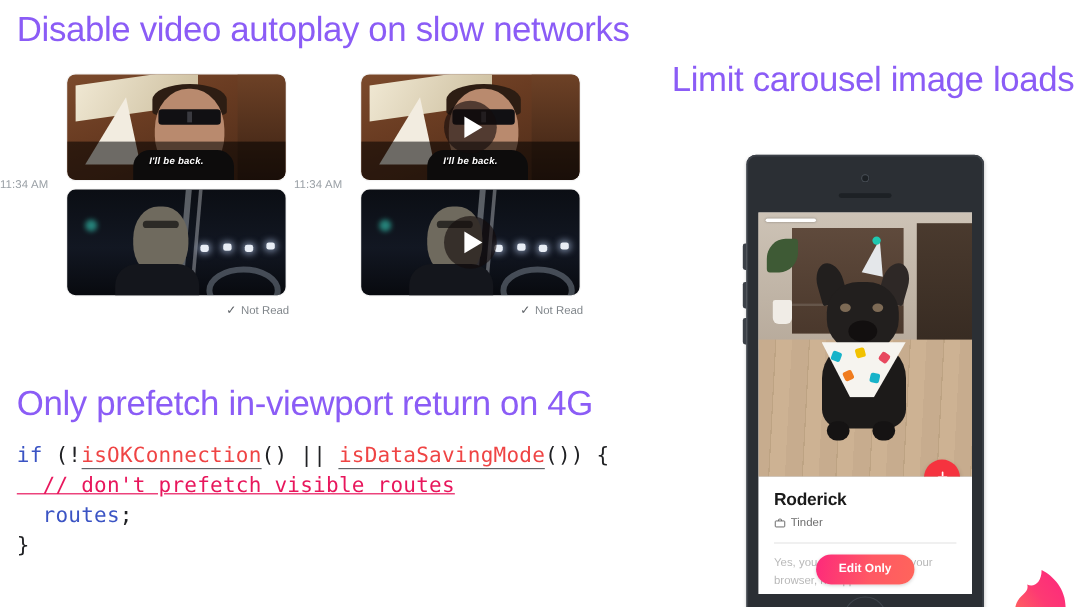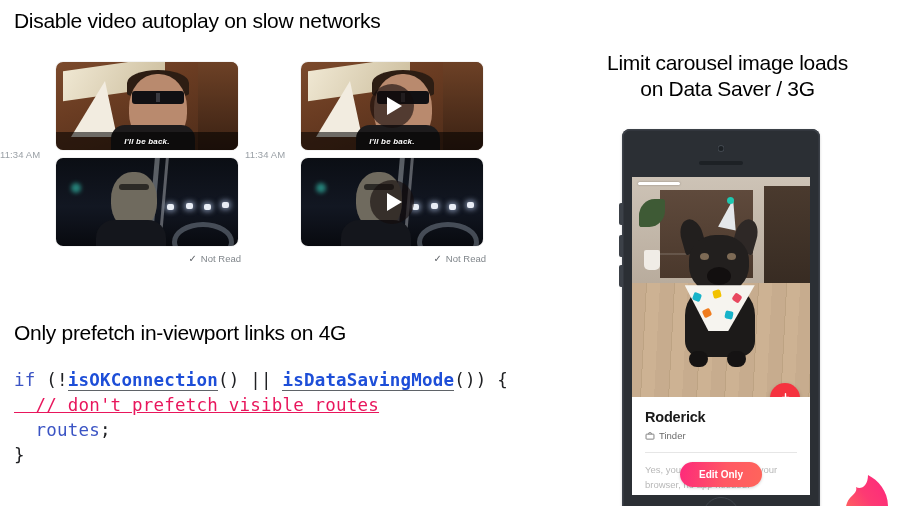--- a/index.html
+++ b/index.html
@@ -14,22 +14,22 @@
   }
 
   
   .left-col {
     position: absolute;
     left: 0; top: 0;
     width: 545px; height: 506px;
   }
 
   .slide-title {
-    color: #000000;
-    font-size: 21px;
+    color: #8b5cf6;
+    font-size: 29px;
     font-weight: 400;
     letter-spacing: -0.3px;
     line-height: 1.22;
   }
 
   .title-autoplay {
     position: absolute;
     left: 14px; top: 8px;
   }
 
@@ -105,21 +105,21 @@
     width: 84px; height: 30px; border-radius: 14px 14px 0 0;
     background: #1d1b1c;
   }
   .thumb-a .rightwall {
     position: absolute; right: 0; top: 0; width: 22%; height: 100%;
     background: linear-gradient(180deg,#6d4126,#3a2113);
   }
 
   .caption-bar {
     position: absolute; left: 0; bottom: 0;
-    width: 100%; height: 18px;
+    width: 100%; height: 32px;
     background: rgba(0,0,0,0.55);
     display: flex; align-items: center; justify-content: center;
   }
   .caption-bar span {
     color: #ffffff;
     font-size: 8px;
     font-style: italic;
     font-weight: bold;
     letter-spacing: 0.2px;
     text-shadow: 0 1px 1px #000;
@@ -211,21 +211,21 @@
     left: 14px; top: 368px;
     font-family: "DejaVu Sans Mono", monospace;
     font-size: 17.5px;
     line-height: 25px;
     color: #202124;
     white-space: pre;
     letter-spacing: 0.2px;
   }
   .kw  { color: #3b54c4; }
   .cmt { color: #e8165c; text-decoration: underline; }
-  .fn  { color: #1d4ed8; border-bottom: 1px solid #5f6368; font-weight: bold; }
+  .fn  { color: #ef4444; border-bottom: 1px solid #5f6368; }
   .pl  { color: #202124; }
 
   
   .right-col {
     position: absolute;
     left: 545px; top: 0;
     width: 365px; height: 506px; margin-top: 44px;
   }
 
   .title-carousel {
@@ -538,34 +538,33 @@
         </div>
 
       </div>
     </div>
     <div class="not-read">
       <span class="tick">✓</span>
       <span>Not Read</span>
     </div>
   </div>
 
-  <div class="slide-title title-prefetch">Only prefetch in-viewport links on 4G</div>
+  <div class="slide-title title-prefetch">Only prefetch in-viewport return on 4G</div>
 
   <div class="code"><span class="kw">if</span><span class="pl"> (!</span><span class="fn">isOKConnection</span><span class="pl">() || </span><span class="fn">isDataSavingMode</span><span class="pl">()) {</span>
 <span class="cmt">  // don't prefetch visible routes</span>
 <span class="kw">  routes</span><span class="pl">;</span>
 <span class="pl">}</span></div>
 
 </div>
 
 <div class="right-col">
 
   <div class="title-carousel">
     <div class="slide-title">Limit carousel image loads</div>
-    <div class="slide-title">on Data Saver / 3G</div>
   </div>
 
   <div class="phone">
     <div class="camera"></div>
     <div class="speaker"></div>
     <div class="home"></div>
 
     <div class="screen">
 
       <div class="photo">

